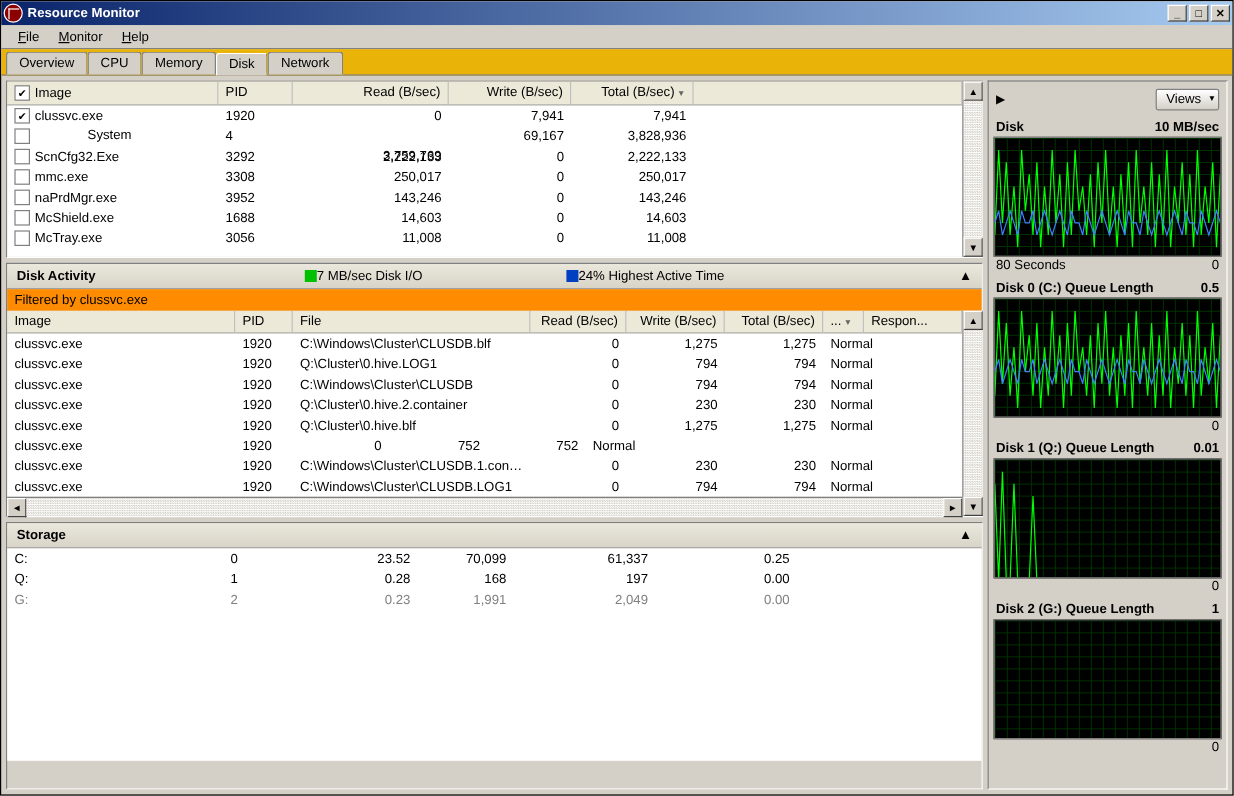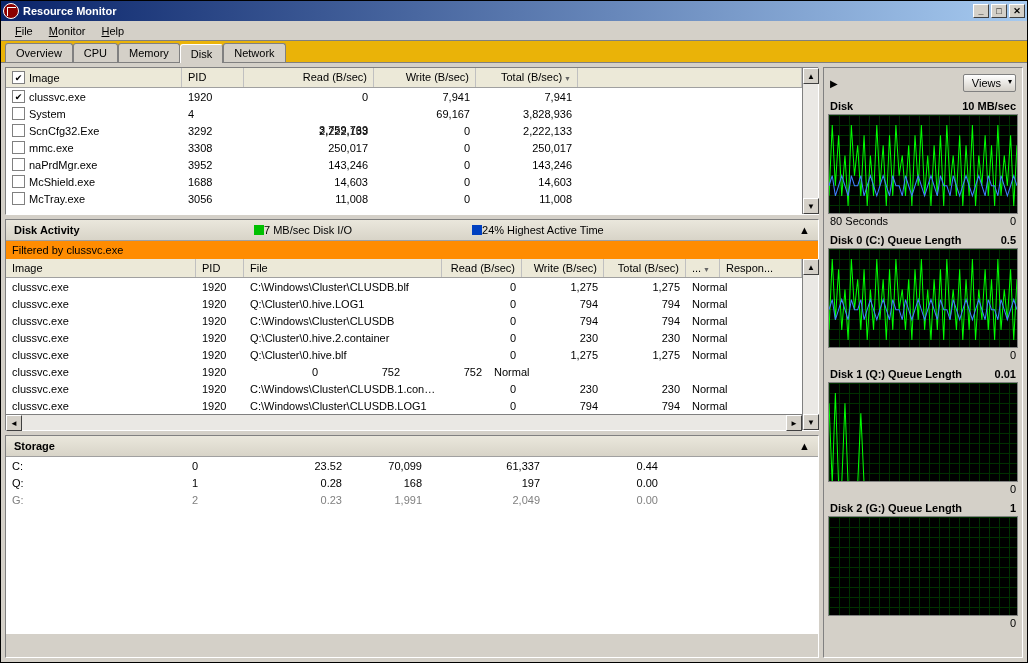--- a/index.html
+++ b/index.html
@@ -101,21 +101,21 @@
                 <div class="col" style="width:176px;display:flex;align-items:center;">
                   <span class="checkbox">✔</span>
                   <span>clussvc.exe</span>
                 </div>
     <div class="col" style="width:62px;">1920</div>
     <div class="col num" style="width:130px;">0</div>
     <div class="col num" style="width:102px;">7,941</div>
     <div class="col num" style="width:102px;">7,941</div>
               </div>
               <div class="grid-row">
-                <div class="col" style="width:176px;display:flex;align-items:center;">
+                <div class="col" style="width:176px;display:flex;gap:44px;">
                   <span class="checkbox"></span>
                   <span>System</span>
                 </div>
     <div class="col" style="width:62px;">4</div>
     <div class="col num" style="width:130px;margin-top:32px;">3,759,769</div>
     <div class="col num" style="width:102px;">69,167</div>
     <div class="col num" style="width:102px;">3,828,936</div>
               </div>
               <div class="grid-row">
                 <div class="col" style="width:176px;display:flex;align-items:center;">
@@ -295,21 +295,21 @@
         <span class="title">Storage</span>
         <span class="collapse">▲</span>
       </div>
       <div class="grid-body" id="stor-body" style="height:calc(100% - 44px);">
           <div class="grid-row">
             <div class="col" style="width:180px;">C:</div>
     <div class="col" style="width:82px;">0</div>
     <div class="col num" style="width:80px;">23.52</div>
     <div class="col num" style="width:80px;">70,099</div>
     <div class="col num" style="width:118px;">61,337</div>
-    <div class="col num" style="width:118px;">0.44</div>
+    <div class="col num" style="width:118px;">0.25</div>
           </div>
           <div class="grid-row">
             <div class="col" style="width:180px;">Q:</div>
     <div class="col" style="width:82px;">1</div>
     <div class="col num" style="width:80px;">0.28</div>
     <div class="col num" style="width:80px;">168</div>
     <div class="col num" style="width:118px;">197</div>
     <div class="col num" style="width:118px;">0.00</div>
           </div>
           <div class="grid-row dim">

